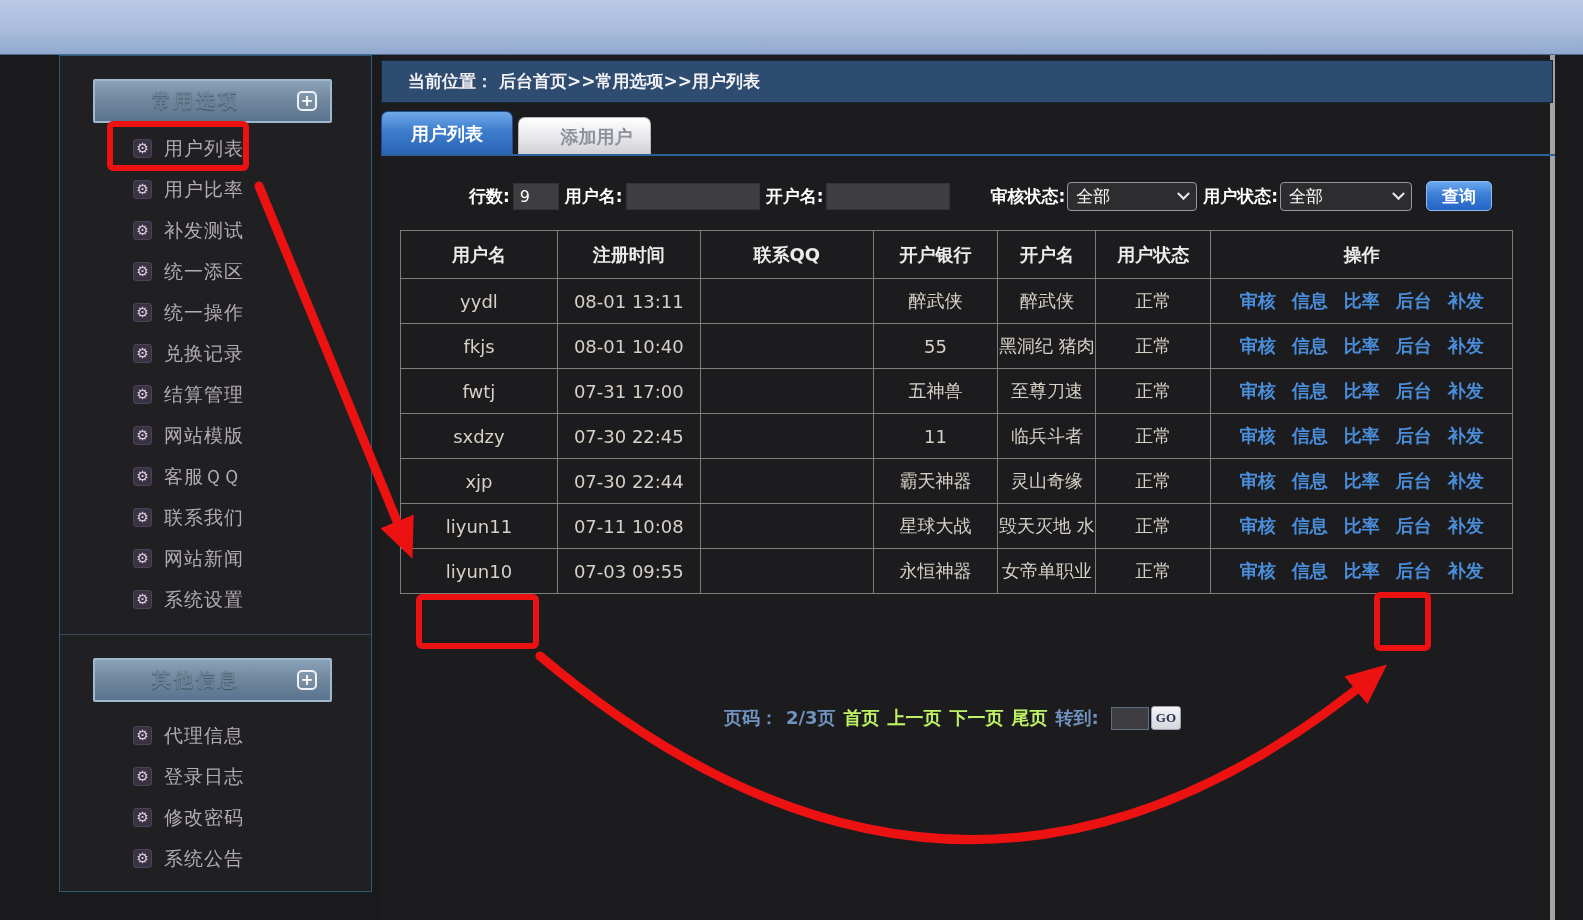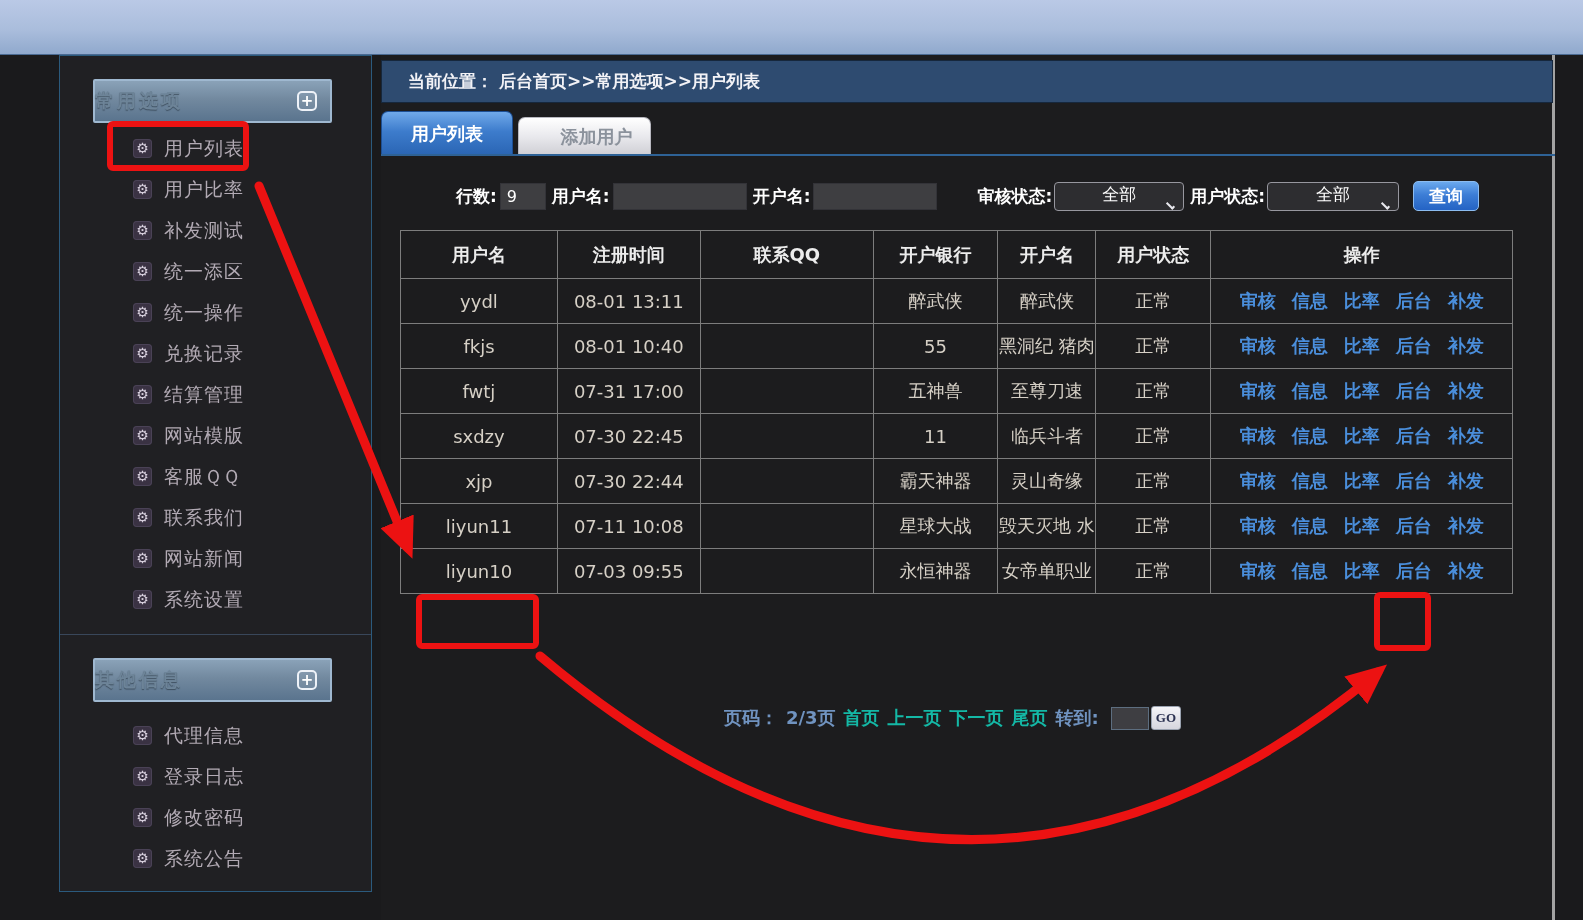--- a/index.html
+++ b/index.html
@@ -14,38 +14,38 @@
     background:linear-gradient(180deg,#bac9e6 0%,#aabddc 55%,#90a9cd 100%);
     border-bottom:1px solid #4a6a92; }
 
   
   .sidebar-panel { position:absolute; left:59px; top:55px; width:313px; height:837px;
     background:#202023; border:1px solid #2b5a7d; }
   .section-header { margin:23px 0 0 33px; width:239px; height:44px;
     border:2px solid #9fb8d0; border-radius:2px;
     background:linear-gradient(180deg,#8aa2b8 0%,#72899f 45%,#5a748e 100%);
     display:flex; align-items:center; }
-  .section-title { flex:1; text-align:left; font-size:19px; font-weight:bold;
+  .section-title { flex:1; text-align:center; font-size:19px; font-weight:bold;
     letter-spacing:3px; color:#6d8498; text-shadow:0 1px 1px rgba(20,30,40,.5); }
   .plus-icon { width:20px; height:20px; margin-right:13px; border:2px solid #eef2f8;
     border-radius:5px; color:#fff; font-size:15px; font-weight:bold; line-height:15px;
     display:flex; align-items:center; justify-content:center;
     background:rgba(255,255,255,.08); }
   .side-list { margin-top:5px; }
   .side-list.second { margin-top:13px; }
   .side-item { height:41px; display:flex; align-items:center; padding-left:73px; cursor:pointer; }
   .gear { width:19px; height:19px; border-radius:4px; background:#3a3243;
     color:#d8d0de; font-size:14px; line-height:19px; text-align:center;
     display:inline-block; box-shadow:0 0 0 1px #4a4256 inset; }
   .side-label { margin-left:12px; font-size:19px; color:#b2aab4; letter-spacing:1px; }
   .side-divider { margin:14px 0 18px 0; border:none; border-top:1px solid #39475a; }
 
   
   .main-col { position:absolute; left:381px; top:55px; width:1174px; height:865px;
-    background:#1c1c1e; border-right:3px solid #a3a3a3; }
+    background:#1c1c1e; border-right:5px solid #a3a3a3; }
   .breadcrumb { position:absolute; left:0; top:5px; width:1172px; height:43px;
     background:#2e4b70; border:1px solid #16273c; display:flex; align-items:center;
     padding-left:26px; font-size:17px; font-weight:bold; color:#f2f2f6; }
   .breadcrumb .path { margin-left:6px; }
 
   .tab { position:absolute; display:flex; align-items:center; justify-content:center;
     font-size:18px; font-weight:bold; cursor:pointer;
     border-radius:7px 7px 0 0; }
   .tab.active { left:0; top:56px; width:132px; height:44px; color:#fff;
     background:linear-gradient(180deg,#70a9e9 0%,#3d7ccc 45%,#2a65b4 100%);
@@ -53,30 +53,30 @@
   .tab.inactive { left:137px; top:62px; width:133px; height:38px; color:#8b929c;
     background:linear-gradient(180deg,#ffffff 0%,#e9e9ed 50%,#cfcfd5 100%);
     border:1px solid #b8b8c0; border-bottom:none;padding-left:24px; }
   .tab-underline { position:absolute; left:0; top:99px; width:1174px; height:2px;
     background:#2e6296; }
 
   
   .filters { position:absolute; left:72px; top:126px; height:30px; display:flex;
     align-items:center; white-space:nowrap; }
   .f-label { font-size:17px; font-weight:bold; color:#fff; margin-left:6px; }
-  .f-label.first { margin-left:3px; }
+  .f-label.first { margin-left:16px; }
   .f-label.gap { margin-left:40px; }
   .f-input { height:27px; background:#3e3e41; border:1px solid #333338; color:#fff;
     font-size:16px; padding:0 6px; font-family:inherit; }
   .f-input.rows { width:46px; margin-left:3px; }
   .f-input.user { width:134px; margin-left:3px; }
   .f-input.acct { width:124px; margin-left:3px; }
   .f-select { height:29px; margin-left:2px; background:#2d2d30; border:1px solid #97979f;
     border-radius:4px; color:#fff; font-size:17px; display:flex; align-items:center;
-    padding:0 8px; cursor:pointer;flex-direction:column; }
+    padding:0 8px; cursor:pointer; }
   .f-select.audit { width:130px; } .f-select.status { width:132px; }
   .f-select .chev { margin-left:auto; width:9px; height:9px; border-right:2px solid #e8e8ee;
     border-bottom:2px solid #e8e8ee; transform:rotate(45deg) translate(-2px,-2px); }
   .search-btn { margin-left:14px; height:30px; padding:0 15px; font-size:17px; font-weight:bold;
     color:#fff; background:linear-gradient(180deg,#6ba9ee 0%,#3d7ed6 45%,#2463c4 100%);
     border:1px solid #8cbcf0; border-radius:5px; cursor:pointer; font-family:inherit; }
 
   
   .user-table { position:absolute; left:19px; top:175px; width:1113px;
     border-collapse:collapse; font-size:18px; }
@@ -86,21 +86,21 @@
   .user-table .ops a { color:#4a8edb; text-decoration:none; font-weight:600; margin:0 8px;
     cursor:pointer; }
   .c1{width:157px;} .c2{width:143px;} .c3{width:173px;} .c4{width:125px;}
   .c5{width:98px;} .c6{width:115px;} .c7{width:302px;}
 
   
   .pagination { position:absolute; left:13px; top:650px; width:1113px; height:26px;
     display:flex; align-items:center; justify-content:center; font-size:18px;
     font-weight:bold; color:#7093c0; }
   .pagination span, .pagination a { margin:0 4px; }
-  .pagination a { color:#14b8a6; text-decoration:none; cursor:pointer; }
+  .pagination a { color:#bef264; text-decoration:none; cursor:pointer; }
   .goto-input { width:38px; height:23px; margin:0 2px 0 8px; background:#3e3e42;
     border:1px solid #5d6e80; color:#fff; font-size:15px; padding:0 4px; }
   .go-btn { height:24px; padding:0 4px; font-size:13px; font-weight:bold; color:#2a3050;
     background:linear-gradient(180deg,#f4f4f8 0%,#e4e4ea 50%,#d6d6de 100%);
     border:1px solid #9aa2b0; border-radius:3px; cursor:pointer; font-family:Liberation Serif, serif; }
 
   
   .overlay { position:absolute; left:0; top:0; width:1583px; height:920px;
     pointer-events:none; z-index:20; }
 </style>

